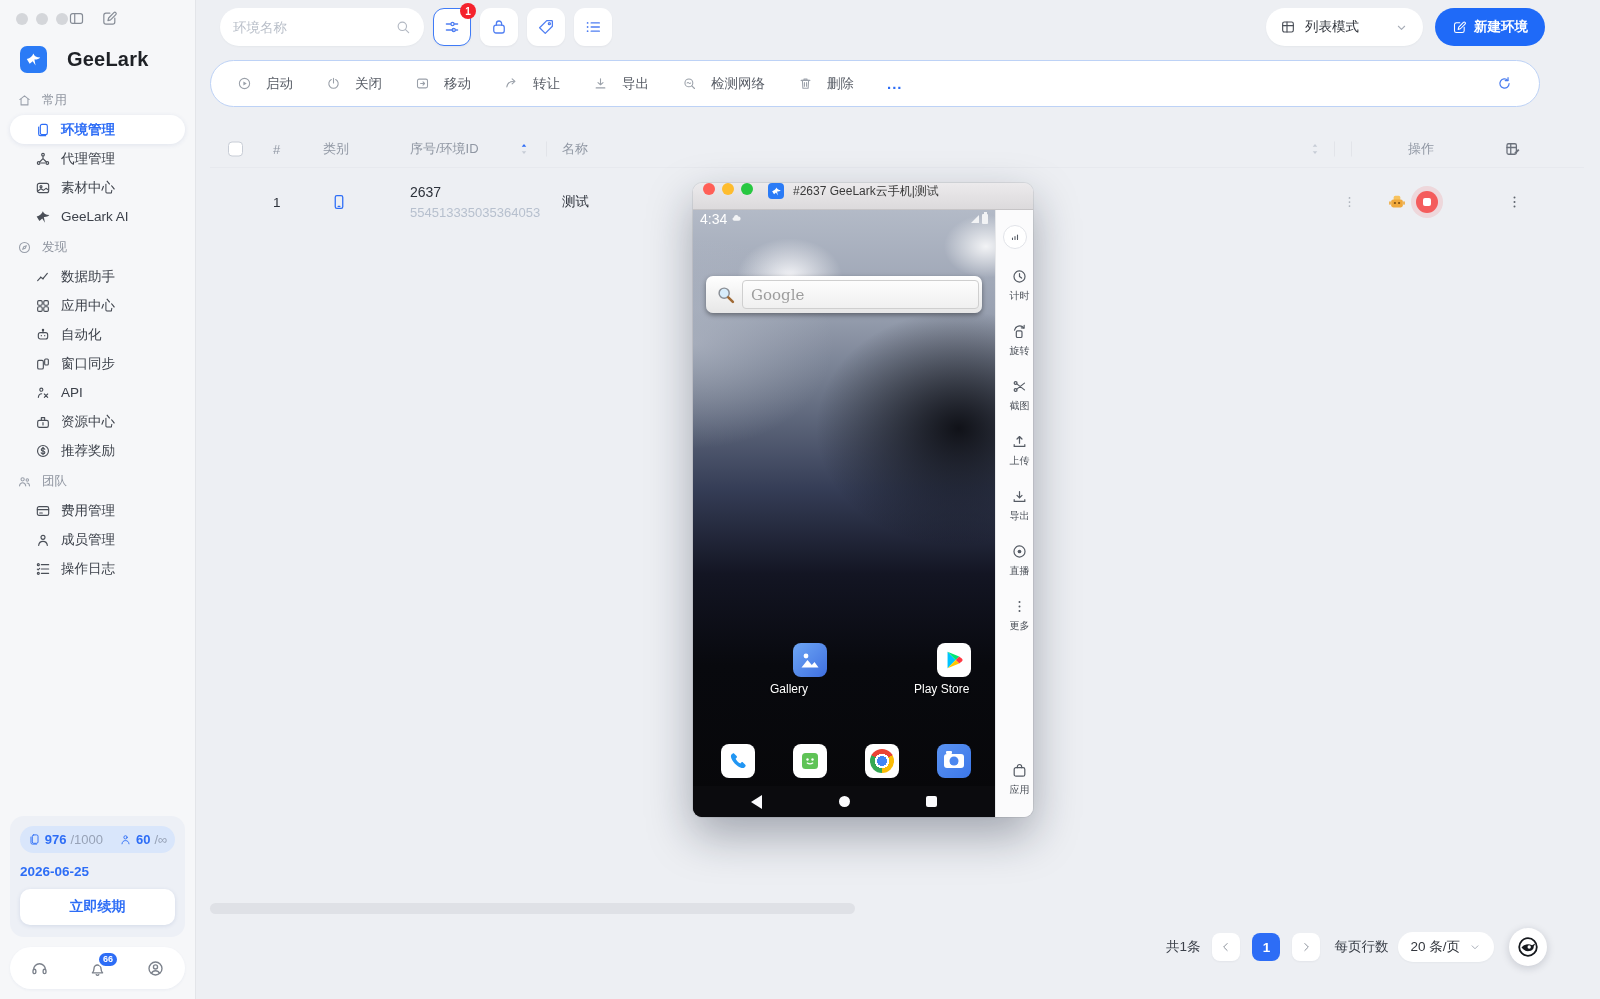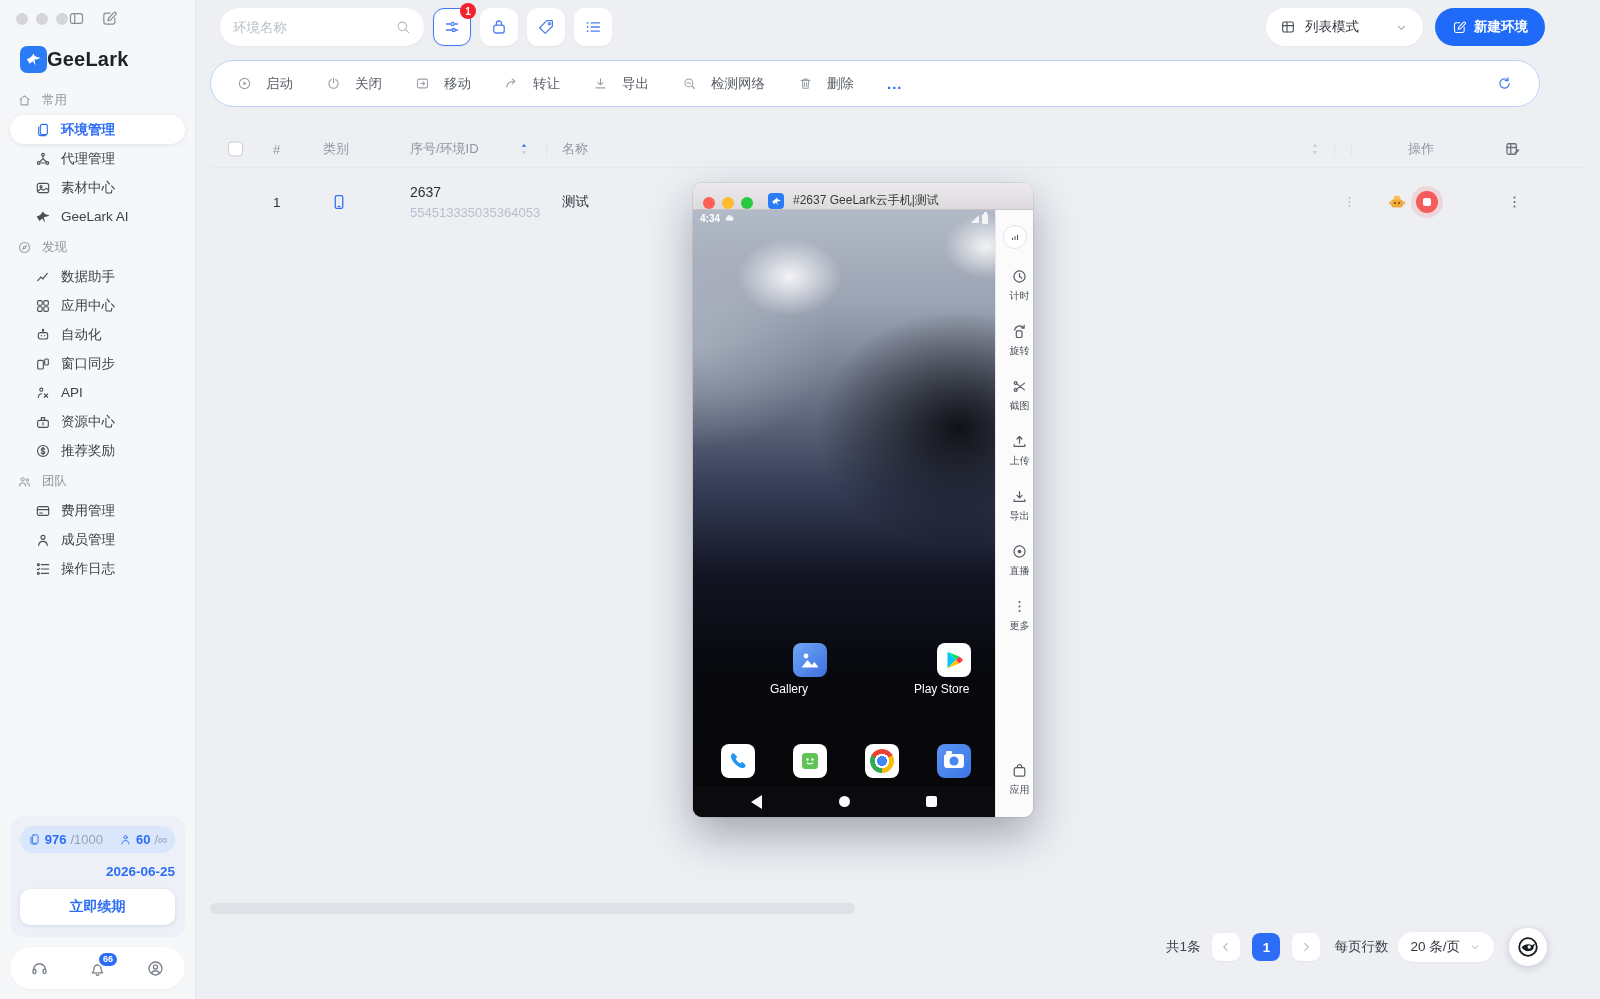--- a/index.html
+++ b/index.html
@@ -6,37 +6,37 @@
 html,body{width:1600px;height:999px}
 body{font-family:"Liberation Sans","DejaVu Sans",sans-serif;background:#e9ebef;overflow:hidden;color:#3a3f47}
 .app{position:relative;width:1600px;height:999px;background:#edeff3}
 svg.ic{fill:none;stroke:currentColor;stroke-width:1.7;stroke-linecap:round;stroke-linejoin:round;display:block;flex:none}
 
 
 .sidebar{position:absolute;left:0;top:0;bottom:0;width:196px;background:#f6f7f9;border-right:1px solid #e3e5e9}
 .traffic{position:absolute;top:13px;left:16px;display:flex;gap:8px}
 .tl{width:12px;height:12px;border-radius:50%;background:#d4d6da}
 .win-icons{position:absolute;top:10px;left:68px;display:flex;gap:16px;color:#868c96}
-.logo-row{position:absolute;top:46px;left:20px;display:flex;align-items:center;gap:0}
+.logo-row{position:absolute;top:46px;left:20px;display:flex;align-items:center;gap:20px}
 .logo-mark{width:27px;height:27px;border-radius:7px;background:#2b7bf6;display:flex;align-items:center;justify-content:center;color:#fff}
 .logo-text{font-size:20px;font-weight:700;color:#1e2126;letter-spacing:.2px}
 .menu{position:absolute;top:84px;left:10px;right:10px}
 .section{display:flex;align-items:center;gap:10px;color:#8f95a0;font-size:12.5px;padding:8px 6px 6px 7px}
 .section .ic{color:#9aa0ab}
 .item{display:flex;align-items:center;gap:10px;height:29px;padding-left:25px;border-radius:15px;font-size:13.5px;color:#3c414a;cursor:pointer}
 .item .ic{color:#4a4f58}
 .item.active{background:#fff;color:#2d6df6;box-shadow:0 1px 5px rgba(40,70,140,.10);font-weight:700}
 .item.active .ic{color:#2d6df6}
 .side-footer{position:absolute;left:10px;right:10px;bottom:10px}
 .plan-card{background:#edf0f6;border-radius:14px;padding:10px 10px 12px}
 .quota-pill{height:27px;background:#d9e6fb;border-radius:14px;display:flex;align-items:center;justify-content:center;gap:4px;font-size:13px;font-weight:700;color:#2d6df6}
 .quota-pill .ic{color:#2d6df6}
 .q-den{color:#97a2b6;font-weight:400}
 .q-gap{width:8px}
-.expire{color:#2d6df6;text-align:right;font-size:13.5px;font-weight:700;margin:11px 0 10px}
+.expire{color:#2d6df6;text-align:left;font-size:13.5px;font-weight:700;margin:11px 0 10px}
 .renew-btn{display:block;width:100%;height:36px;background:#fff;border:none;border-radius:10px;color:#2d6df6;font-size:14px;font-weight:700;box-shadow:0 1px 4px rgba(40,70,140,.13);cursor:pointer;font-family:inherit}
 .foot-icons{margin-top:10px;background:#fff;border-radius:22px;height:42px;display:flex;align-items:center;justify-content:space-around;color:#7b818b;box-shadow:0 1px 3px rgba(40,70,140,.06)}
 .bell-wrap{position:relative;cursor:pointer}
 .badge-blue{position:absolute;top:-8px;left:9px;background:#2d6df6;color:#fff;font-size:9px;font-weight:700;line-height:1;border-radius:9px;padding:2px 4px;border:2px solid #fff}
 
 
 .topbar{position:absolute;left:210px;right:55px;top:8px;height:38px;display:flex;align-items:center}
 .pill{background:#fff;border-radius:19px;box-shadow:0 1px 2px rgba(30,40,60,.04);display:flex;align-items:center}
 .select-pill{width:246px;height:38px;justify-content:space-between;padding:0 14px;font-size:13.5px;color:#4a4f57;cursor:pointer}
 .chev{color:#a7adb7}
@@ -82,33 +82,33 @@
 .pagination{position:absolute;right:53px;bottom:33px;display:flex;align-items:center;font-size:13.5px;color:#3c414a}
 .pg-total{margin-right:12px}
 .pg-btn{width:28px;height:28px;background:#fff;border-radius:8px;border:none;display:flex;align-items:center;justify-content:center;color:#8b919b;margin-right:12px;cursor:pointer;box-shadow:0 1px 2px rgba(30,40,60,.05)}
 .pg-cur{width:28px;height:28px;background:#2d6df6;border-radius:8px;color:#fff;display:flex;align-items:center;justify-content:center;font-weight:700;margin-right:12px;cursor:pointer}
 .pg-label{margin:0 10px 0 2px}
 .pagesize-pill{height:30px;border-radius:15px;padding:0 12px;gap:8px;font-size:13.5px;color:#33373e;cursor:pointer}
 .watermark{width:38px;height:38px;border-radius:50%;background:#fff;box-shadow:0 2px 8px rgba(20,30,50,.18);display:flex;align-items:center;justify-content:center;color:#15181d;margin-left:15px;cursor:pointer}
 
 
 .phone-win{position:absolute;left:693px;top:183px;width:340px;height:634px;border-radius:9px;overflow:hidden;box-shadow:0 18px 45px rgba(20,30,50,.35),0 0 0 1px rgba(0,0,0,.07);z-index:50}
-.pw-titlebar{height:27px;background:linear-gradient(#eceaec,#dcdadc);display:flex;align-items:flex-end;padding:0 10px;gap:7px;border-bottom:1px solid #c6c4c6}
+.pw-titlebar{height:27px;background:linear-gradient(#eceaec,#dcdadc);display:flex;align-items:flex-start;padding:0 10px;gap:7px;border-bottom:1px solid #c6c4c6}
 .pw-tl{width:12px;height:12px;border-radius:50%;cursor:pointer}
 .pw-tl.r{background:#ff5f57}.pw-tl.y{background:#febc2e}.pw-tl.g{background:#28c841}
 .pw-logo{width:16px;height:16px;border-radius:4px;background:#2b7bf6;display:flex;align-items:center;justify-content:center;color:#fff;margin-left:8px}
 .pw-title{font-size:12px;color:#3a3a3a;margin-left:2px;white-space:nowrap}
 .pw-body{display:flex;height:607px}
 .pw-screen{width:302px;position:relative;flex:none;background:
  radial-gradient(60px 45px at 97% 6%,rgba(255,255,255,.85),transparent 70%),
  radial-gradient(75px 55px at 32% 11%,rgba(252,252,254,.9),transparent 70%),
  radial-gradient(230px 190px at 88% 36%,rgba(10,11,16,.92),transparent 62%),
  radial-gradient(200px 150px at 0% 22%,rgba(190,196,208,.55),transparent 70%),
  linear-gradient(180deg,#b3bac7 0%,#9aa2b2 16%,#6d7689 30%,#353d56 46%,#131523 60%,#08090e 75%,#070709 100%)}
-.pw-status{position:absolute;top:0;left:0;right:0;height:17px;display:flex;align-items:center;justify-content:space-between;padding:0 7px;color:#fff;font-size:10px;font-weight:700}
+.pw-status{position:absolute;top:0;left:0;right:0;height:17px;display:flex;align-items:center;justify-content:space-between;padding:0 7px;color:#fff;font-size:14px;font-weight:400}
 .st-left{display:flex;align-items:center;gap:4px}
 .st-right{display:flex;align-items:center;gap:3px}
 .sig-tri{width:0;height:0;border-left:8px solid transparent;border-bottom:8px solid #f2f3f5}
 .batt{width:6px;height:10px;background:#f2f3f5;border-radius:1px;position:relative}
 .batt::before{content:"";position:absolute;top:-2px;left:1.5px;width:3px;height:2px;background:#f2f3f5}
 .gwidget{position:absolute;top:66px;left:13px;right:13px;height:37px;background:linear-gradient(#ffffff,#e7e7e7);border-radius:7px;box-shadow:0 2px 5px rgba(0,0,0,.4);display:flex;align-items:center;padding:3px;cursor:text}
 .gw-lens{width:33px;display:flex;align-items:center;justify-content:center;flex:none}
 .gw-field{flex:1;height:29px;background:linear-gradient(#fdfdfd,#f0f0f0);border:1px solid #cfcfcf;border-radius:4px;display:flex;align-items:center;padding:0 8px;font-family:"DejaVu Serif","Liberation Serif",serif;font-size:15px;color:#9d9d9d}
 .app-tile{position:absolute;width:34px;height:34px;border-radius:8px;display:flex;align-items:center;justify-content:center;cursor:pointer}
 .tile-gallery{left:100px;top:433px;background:linear-gradient(135deg,#6ea7f5,#3f6fe0)}
@@ -775,20 +775,28 @@
             <span>4:34</span>
             <svg class="ic" width="11" height="11" style="color:#f2f3f5">
                 <use href="#i-cloud"></use>
               </svg>
           </span>
           <span class="st-right">
             <span class="sig-tri"></span>
             <span class="batt"></span>
           </span>
         </div>
+        <div class="gwidget">
+          <span class="gw-lens">
+              <svg class="ic" width="22" height="22">
+                <use href="#i-lens"></use>
+              </svg>
+            </span>
+          <span class="gw-field">Google</span>
+        </div>
         <div class="app-tile tile-gallery">
             <svg class="ic" width="24" height="24">
               <use href="#i-gallery"></use>
             </svg>
           </div>
         <div class="app-label lbl-gallery">Gallery</div>
         <div class="app-tile tile-play">
             <svg class="ic" width="22" height="22">
               <use href="#i-playstore"></use>
             </svg>

